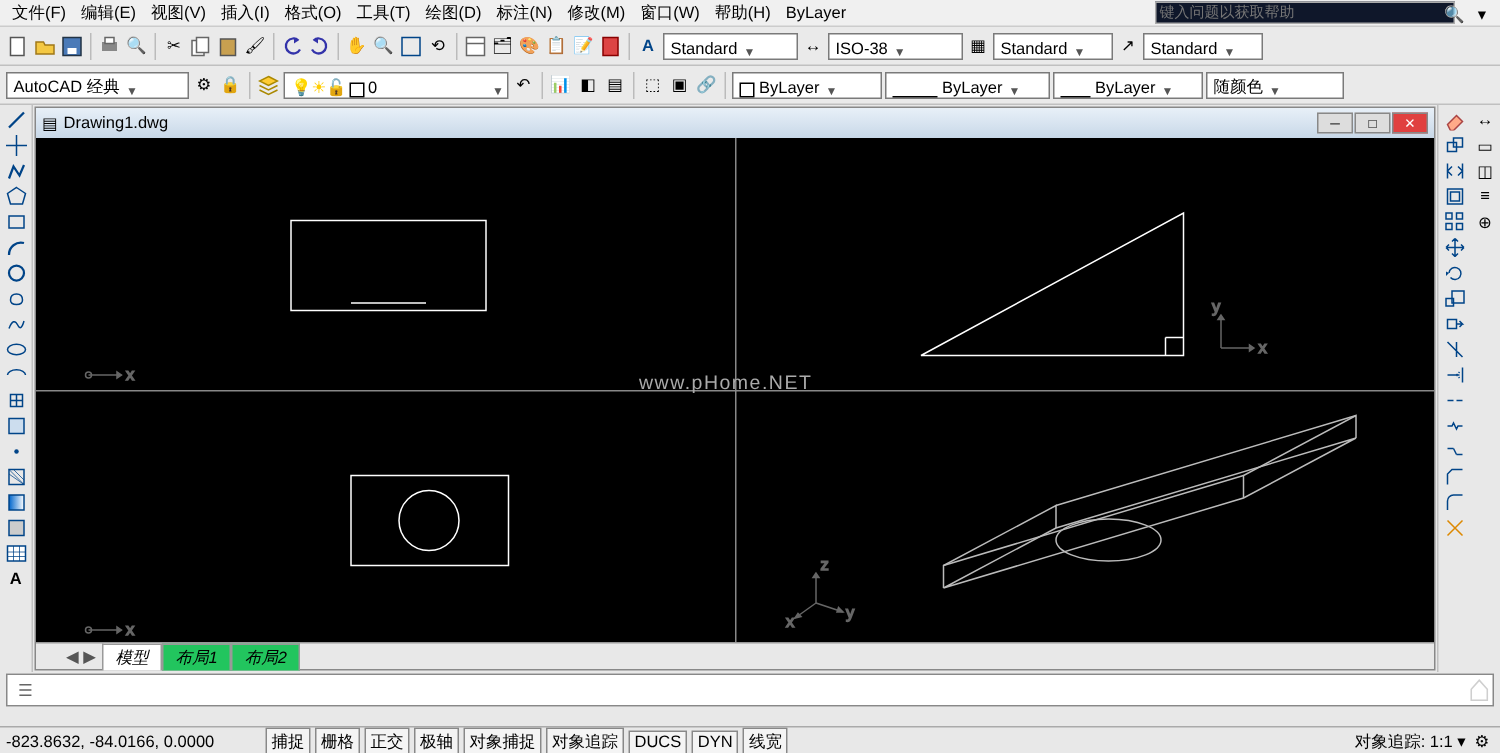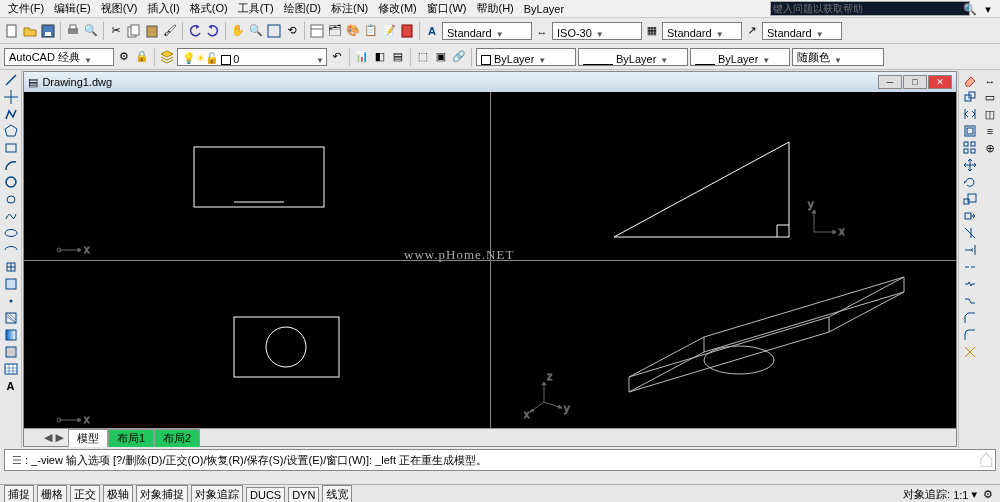--- a/index.html
+++ b/index.html
@@ -20,29 +20,29 @@
 .rtool2 { width:20px; background:#e8e8e8; display:flex; flex-direction:column; align-items:center; gap:1px; padding-top:2px; }
 .drawing-win { flex:1; display:flex; flex-direction:column; border:1px solid #888; margin:1px; }
 .titlebar { height:20px; background:linear-gradient(#e8f0f8,#c8d8e8); display:flex; align-items:center; padding:0 4px; font-size:11px; }
 .titlebar .winbtns { margin-left:auto; display:flex; gap:1px; }
 .winbtn { width:24px; height:14px; border:1px solid #888; background:#ddd; font-size:9px; text-align:center; line-height:12px; }
 .winbtn.close { background:#e04040; color:#fff; }
 .viewports { flex:1; background:#000; position:relative; }
 .vp-divV { position:absolute; left:50%; top:0; width:1px; height:100%; background:#888; }
 .vp-divH { position:absolute; top:50%; left:0; height:1px; width:100%; background:#888; }
 .tabs { height:18px; background:#e8e8e8; border-top:1px solid #999; display:flex; align-items:center; font-size:10px; padding-left:20px; gap:0; }
-.tabs .tab { padding:1px 8px; border:1px solid #999; background:#fff; border-bottom:none; }
+.tabs .tab { padding:1px 8px; border:1px solid #999; background:#fff; border-bottom:none;font-style:italic; }
 .tabs .tab.inactive { background:#22c55e; }
 .cmdline { height:22px; background:#fff; border:1px solid #888; margin:1px 4px; display:flex; align-items:center; padding:0 4px; font-size:11px; font-family:SimSun,monospace; }
 .cmd-ico { width:16px; text-align:center; color:#666; }
 .blank { height:12px; }
 .status { height:20px; background:#e8e8e8; border-top:1px solid #aaa; display:flex; align-items:center; padding:0 4px; gap:3px; font-size:10px; }
 .status .btn { padding:1px 3px; border:1px solid #888; background:#f4f4f4; }
 svg { display:block; }
-.watermark { position:absolute; color:#aaa; font-size:13px; font-family:Liberation Serif, serif; letter-spacing:1px; pointer-events:none; }
+.watermark { position:absolute; color:#aaa; font-size:13px; font-family:Liberation Sans, sans-serif; letter-spacing:1px; pointer-events:none;margin-left:22px; }
 .wm-logo { position:absolute; right:6px; bottom:28px; opacity:.4; color:#888; font-size:26px; pointer-events:none; }
 </style>
 </head>
 <body>
 
 <div class="menubar">
   <span>文件(F)</span>
   <span>编辑(E)</span>
   <span>视图(V)</span>
   <span>插入(I)</span>
@@ -139,37 +139,37 @@
       </svg>
     </span>
   <div class="sep"></div>
   <span class="ico" style="font-weight:bold;color:#048">A</span>
   <div class="combo" style="width:90px">
       <span>Standard</span>
       <span class="arr">▼</span>
     </div>
   <span class="ico">↔</span>
   <div class="combo" style="width:90px">
-      <span>ISO-30</span>
+      <span>ISO-38</span>
       <span class="arr">▼</span>
     </div>
   <span class="ico">▦</span>
   <div class="combo" style="width:80px">
       <span>Standard</span>
       <span class="arr">▼</span>
     </div>
   <span class="ico">↗</span>
   <div class="combo" style="width:80px">
       <span>Standard</span>
       <span class="arr">▼</span>
     </div>
 </div>
 
 <div class="tb">
-  <div class="combo" style="width:110px">
+  <div class="combo" style="width:122px">
       <span>AutoCAD 经典</span>
       <span class="arr">▼</span>
     </div>
   <span class="ico">⚙</span>
   <span class="ico">🔒</span>
   <div class="sep"></div>
   <span class="ico">
       <svg width="14" height="14">
         <path d="M7 1l6 3-6 3-6-3z" fill="#ffcc33" stroke="#a80"></path>
         <path d="M1 7l6 3 6-3" fill="none" stroke="#a80"></path>
@@ -502,25 +502,25 @@
     <span class="ico">↔</span>
     <span class="ico">▭</span>
     <span class="ico">◫</span>
     <span class="ico">≡</span>
     <span class="ico">⊕</span>
   </div>
 </div>
 
 <div class="cmdline">
   <span class="cmd-ico">☰</span>
-  <span>: _-view 输入选项 [?/删除(D)/正交(O)/恢复(R)/保存(S)/设置(E)/窗口(W)]: _left 正在重生成模型。</span>
 </div>
 <div class="blank"></div>
 
 <div class="status">
+  <span style="min-width:170px">-823.8632, -84.0166, 0.0000</span>
   <span class="btn">捕捉</span>
   <span class="btn">栅格</span>
   <span class="btn">正交</span>
   <span class="btn">极轴</span>
   <span class="btn">对象捕捉</span>
   <span class="btn">对象追踪</span>
   <span class="btn">DUCS</span>
   <span class="btn">DYN</span>
   <span class="btn">线宽</span>
   <span style="margin-left:auto">对象追踪:</span>

